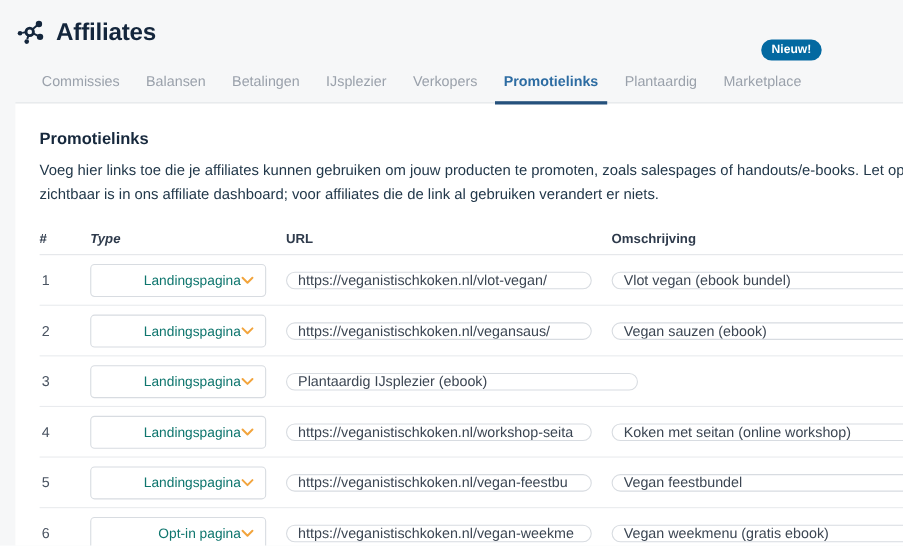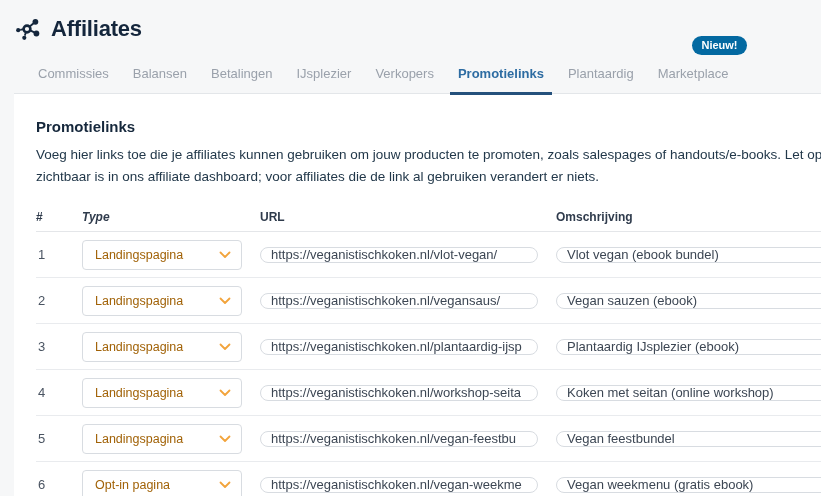--- a/index.html
+++ b/index.html
@@ -60,23 +60,23 @@
 
   .row {
     display: flex; align-items: center; height: 46px;
     border-bottom: 1px solid #e9ebee;
   }
   .row-num { width: 46px; font-size: 13px; color: #4a5462; padding-left: 2px; }
 
   .select {
     width: 160px; height: 30px; margin-right: 18px;
     border: 1px solid #d8dce1; border-radius: 4px; background: #fff;
-    display: flex; align-items: center; justify-content: space-between;
+    display: flex; align-items: center; justify-content: flex-end;
     padding: 0 10px 0 12px;
-    font-size: 12.5px; color: #a16207; cursor: pointer;
+    font-size: 12.5px; color: #0f766e; cursor: pointer;
   }
   .chev { display: flex; align-items: center; }
 
   .text-input {
     height: 16px; border: 1px solid #d8dce1; border-radius: 12px;
     padding: 0 10px; background: #fff;
     font-size: 13px; color: #3c4653; font-family: inherit; outline: none;
   }
   .url  { width: 278px; margin-right: 18px; }
   .desc { width: 320px; }
@@ -194,21 +194,20 @@
         <div class="row">
           <div class="row-num">3</div>
           <div class="select">
             <span>Landingspagina</span>
             <span class="chev">
               <svg width="12" height="8" viewBox="0 0 12 8">
                 <polyline points="1.5,1.5 6,6 10.5,1.5" fill="none" stroke="#F2A43C" stroke-width="1.8" stroke-linecap="round" stroke-linejoin="round"></polyline>
               </svg>
             </span>
           </div>
-          <input class="text-input url" type="text" value="https://veganistischkoken.nl/plantaardig-ijsp" style="">
           <input class="text-input desc" type="text" value="Plantaardig IJsplezier (ebook)" style="">
         </div>
 
         <div class="row">
           <div class="row-num">4</div>
           <div class="select">
             <span>Landingspagina</span>
             <span class="chev">
               <svg width="12" height="8" viewBox="0 0 12 8">
                 <polyline points="1.5,1.5 6,6 10.5,1.5" fill="none" stroke="#F2A43C" stroke-width="1.8" stroke-linecap="round" stroke-linejoin="round"></polyline>

